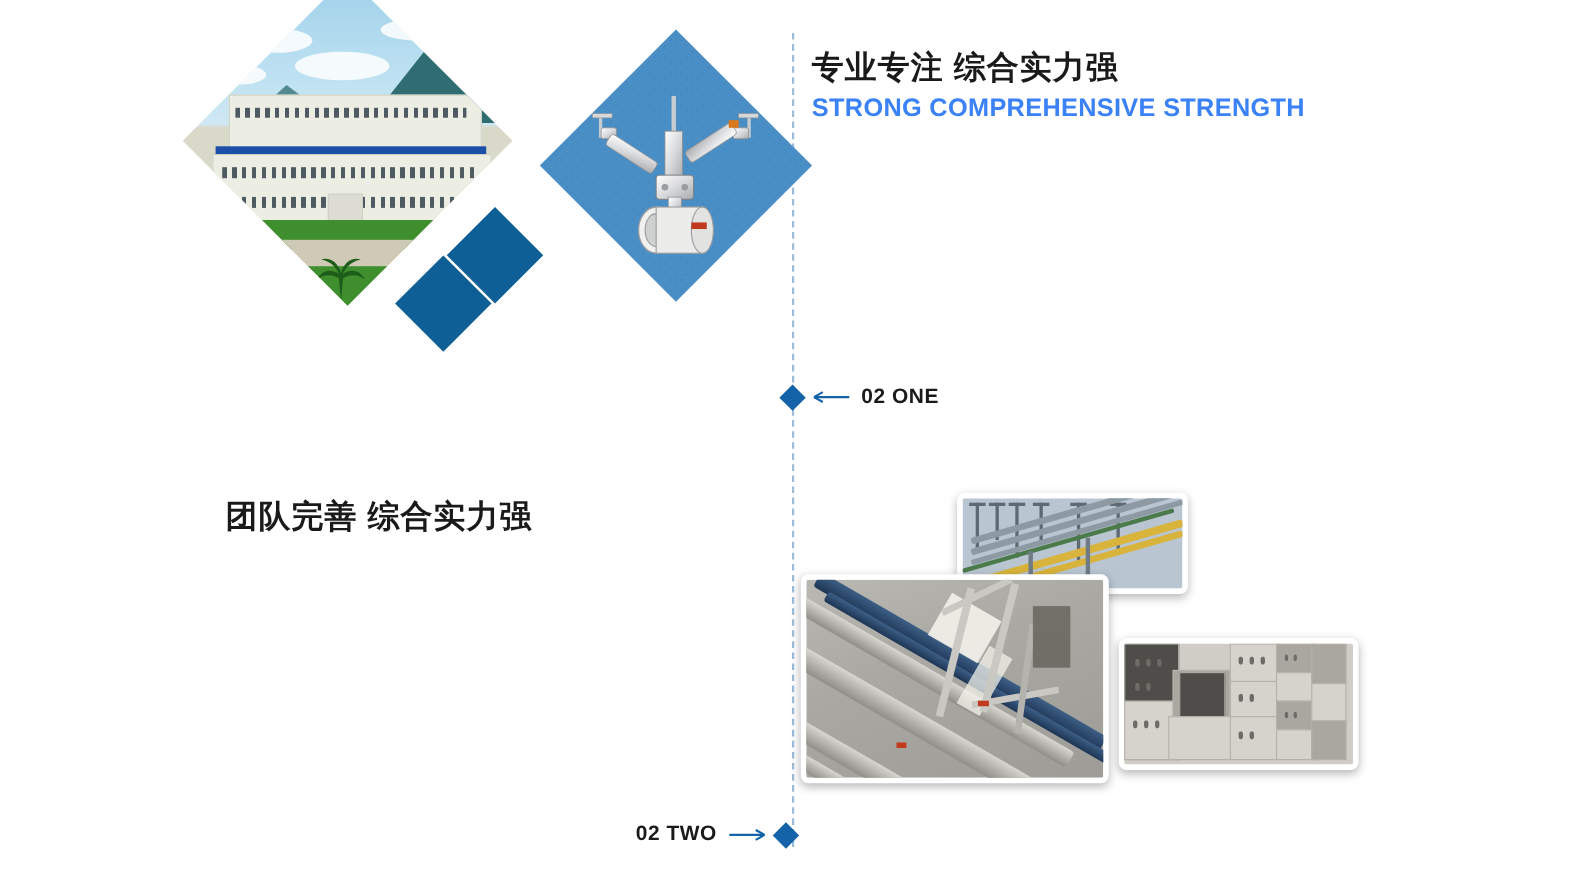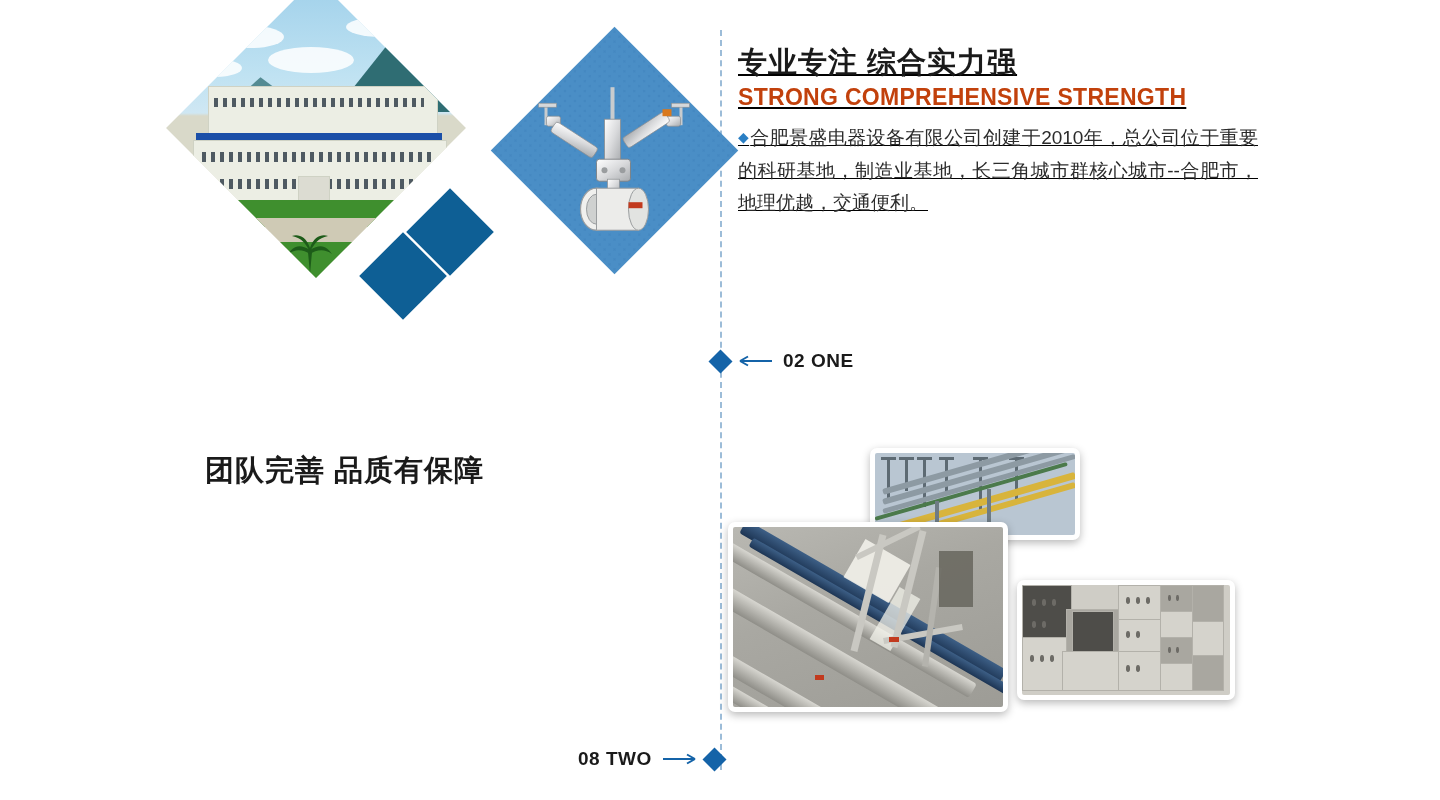--- a/index.html
+++ b/index.html
@@ -15,36 +15,36 @@
 
   
   .divider{
     position:absolute;
     left:720px;top:30px;
     width:0;height:740px;
     border-left:2px dashed #9cbcd8;
   }
 
   
-  .sec1{position:absolute;left:738px;top:44px;width:520px;text-decoration:underline;}
+  .sec1{position:absolute;left:738px;top:44px;width:520px;}
   .sec2{position:absolute;left:205px;top:452px;width:500px;}
 
   .h-cn{
     font-size:29px;
     font-weight:bold;
     color:#1a1a1a;
     letter-spacing:1px;
     line-height:1.25;
     margin:0 0 3px 0;
     white-space:nowrap;
   }
   .h-en{
     font-size:23px;
     font-weight:bold;
-    color:#c2410c;
+    color:#3b82f6;
     letter-spacing:.3px;
     line-height:1.25;
     margin:0 0 10px 0;
     white-space:nowrap;
   }
   .para{
     font-size:19px;
     color:#2b2b2b;
     line-height:1.72;
     margin:0;
@@ -265,41 +265,40 @@
           <rect x="104" y="133" width="14" height="6" fill="#c23a1e"></rect>
         </svg>
       </div>
     </div>
   </div>
 
   <div class="sec1">
     <h2 class="h-cn">专业专注 综合实力强</h2>
     <h3 class="h-en">STRONG COMPREHENSIVE STRENGTH</h3>
     <div class="para">
-      <p><span class="bullet">◆</span><span>合肥景盛电器设备有限公司创建于2010年，总公司位于重要的科研基地，制造业基地，长三角城市群核心城市--合肥市，地理优越，交通便利。</span></p>
     </div>
   </div>
 
   <div class="step step-one">
     <span class="dia-mark"></span>
     <span class="arrow">
       <svg width="34" height="12" viewBox="0 0 34 12">
         <path d="M1 6 H33" stroke="#1463a8" stroke-width="2" fill="none"></path>
         <path d="M1 6 L9 1.5 M1 6 L9 10.5" stroke="#1463a8" stroke-width="2" fill="none"></path>
       </svg>
     </span>
     <span>02 ONE</span>
   </div>
 
   <div class="sec2">
-    <h2 class="h-cn">团队完善 品质有保障</h2>
+    <h2 class="h-cn">团队完善 综合实力强</h2>
   </div>
 
   <div class="step step-two">
-    <span>08 TWO</span>
+    <span>02 TWO</span>
     <span class="arrow">
       <svg width="34" height="12" viewBox="0 0 34 12">
         <path d="M1 6 H33" stroke="#1463a8" stroke-width="2" fill="none"></path>
         <path d="M33 6 L25 1.5 M33 6 L25 10.5" stroke="#1463a8" stroke-width="2" fill="none"></path>
       </svg>
     </span>
     <span class="dia-mark"></span>
   </div>
 
   <div class="collage">

